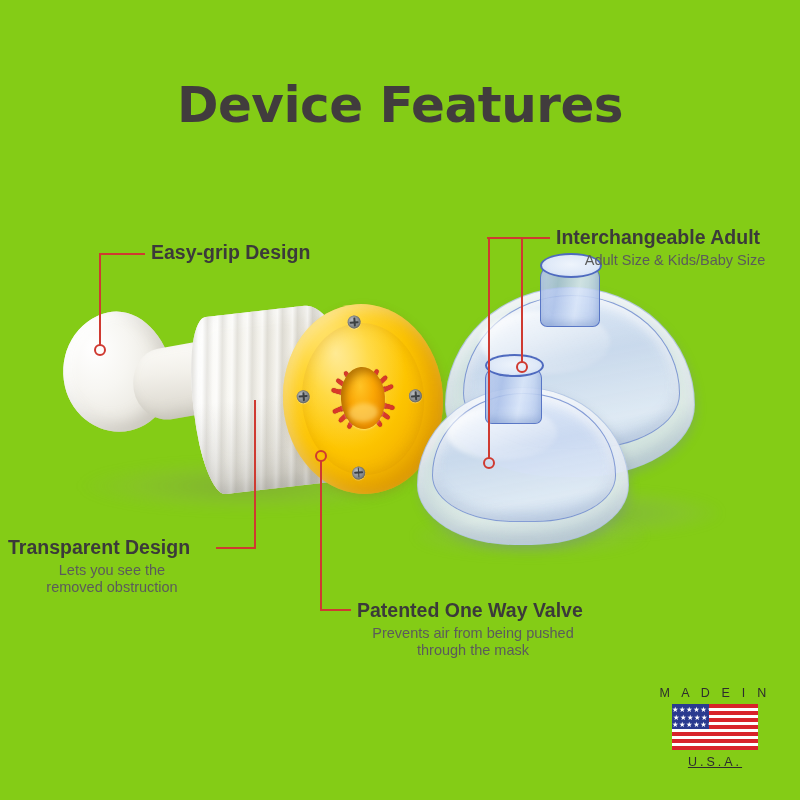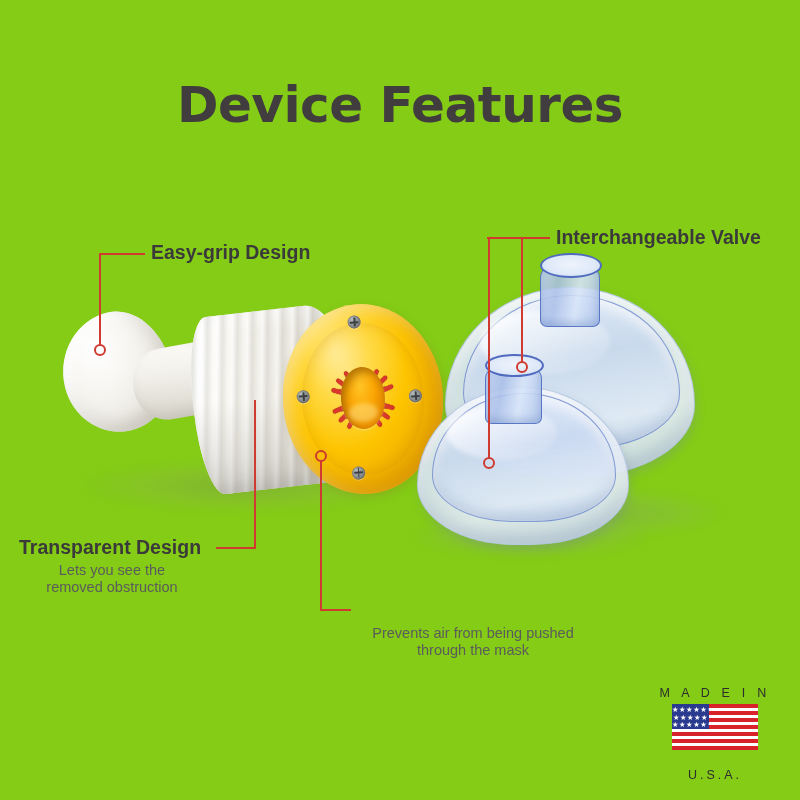--- a/index.html
+++ b/index.html
@@ -295,33 +295,35 @@
       <div class="port" style="left:32%;top:-16%;width:26%;height:38%;"></div>
       <div class="portTop" style="left:32%;top:-21%;width:26%;height:12%;"></div>
     </div>
   </div>
 
   <div class="callout-head" style="left:151px;top:242px;">Easy-grip Design</div>
   <div class="lead h" style="left:99px;top:253px;width:46px;"></div>
   <div class="lead v" style="left:99px;top:253px;height:93px;"></div>
   <div class="marker" style="left:94px;top:344px;"></div>
 
-  <div class="callout-head" style="left:556px;top:227px;">Interchangeable Valve</div>
+  <div class="callout-head" style="left:556px;top:227px;">Interchangeable Adult</div>
+  <div class="callout-sub c" style="left:556px;top:251px;width:238px;text-align:center;">Adult Size &amp; Kids/Baby Size</div>
   <div class="lead h" style="left:487px;top:237px;width:63px;"></div>
   <div class="lead v" style="left:521px;top:237px;height:126px;"></div>
   <div class="marker" style="left:516px;top:361px;"></div>
   <div class="lead v" style="left:488px;top:237px;height:222px;"></div>
   <div class="marker" style="left:483px;top:457px;"></div>
 
-  <div class="callout-head" style="left:19px;top:537px;">Transparent Design</div>
+  <div class="callout-head" style="left:8px;top:537px;">Transparent Design</div>
   <div class="callout-sub c" style="left:10px;top:578px;width:204px;">removed obstruction</div>
   <div class="callout-sub c" style="left:10px;top:561px;width:204px;">Lets you see the</div>
   <div class="lead h" style="left:216px;top:547px;width:40px;"></div>
   <div class="lead v" style="left:254px;top:400px;height:148px;"></div>
 
+  <div class="callout-head" style="left:357px;top:600px;">Patented One Way Valve</div>
   <div class="callout-sub c" style="left:357px;top:624px;width:232px;">Prevents air from being pushed</div>
   <div class="callout-sub c" style="left:357px;top:641px;width:232px;">through the mask</div>
   <div class="lead h" style="left:320px;top:609px;width:31px;"></div>
   <div class="lead v" style="left:320px;top:461px;height:149px;"></div>
   <div class="marker" style="left:315px;top:450px;"></div>
 
   <div id="madeinusa">
     <div class="mi-text" style="top:8px;">M A D E   I N</div>
     <div class="flag">
       <div class="stripe" style="top:0;"></div>
@@ -330,16 +332,16 @@
       <div class="stripe" style="top:21.2px;"></div>
       <div class="stripe" style="top:28.3px;"></div>
       <div class="stripe" style="top:35.4px;"></div>
       <div class="stripe" style="top:42.4px;"></div>
       <div class="canton">
         <div class="starrow" style="top:2px;">★★★★★★</div>
         <div class="starrow" style="top:10px;">★★★★★</div>
         <div class="starrow" style="top:17.4px;">★★★★★★</div>
       </div>
     </div>
-    <div class="mi-text" style="top:90px;letter-spacing:3px;">U.S.A.</div>
+    <div class="mi-text" style="top:77px;letter-spacing:3px;text-decoration:underline;">U.S.A.</div>
   </div>
 
 </div>
 
 </body></html>

